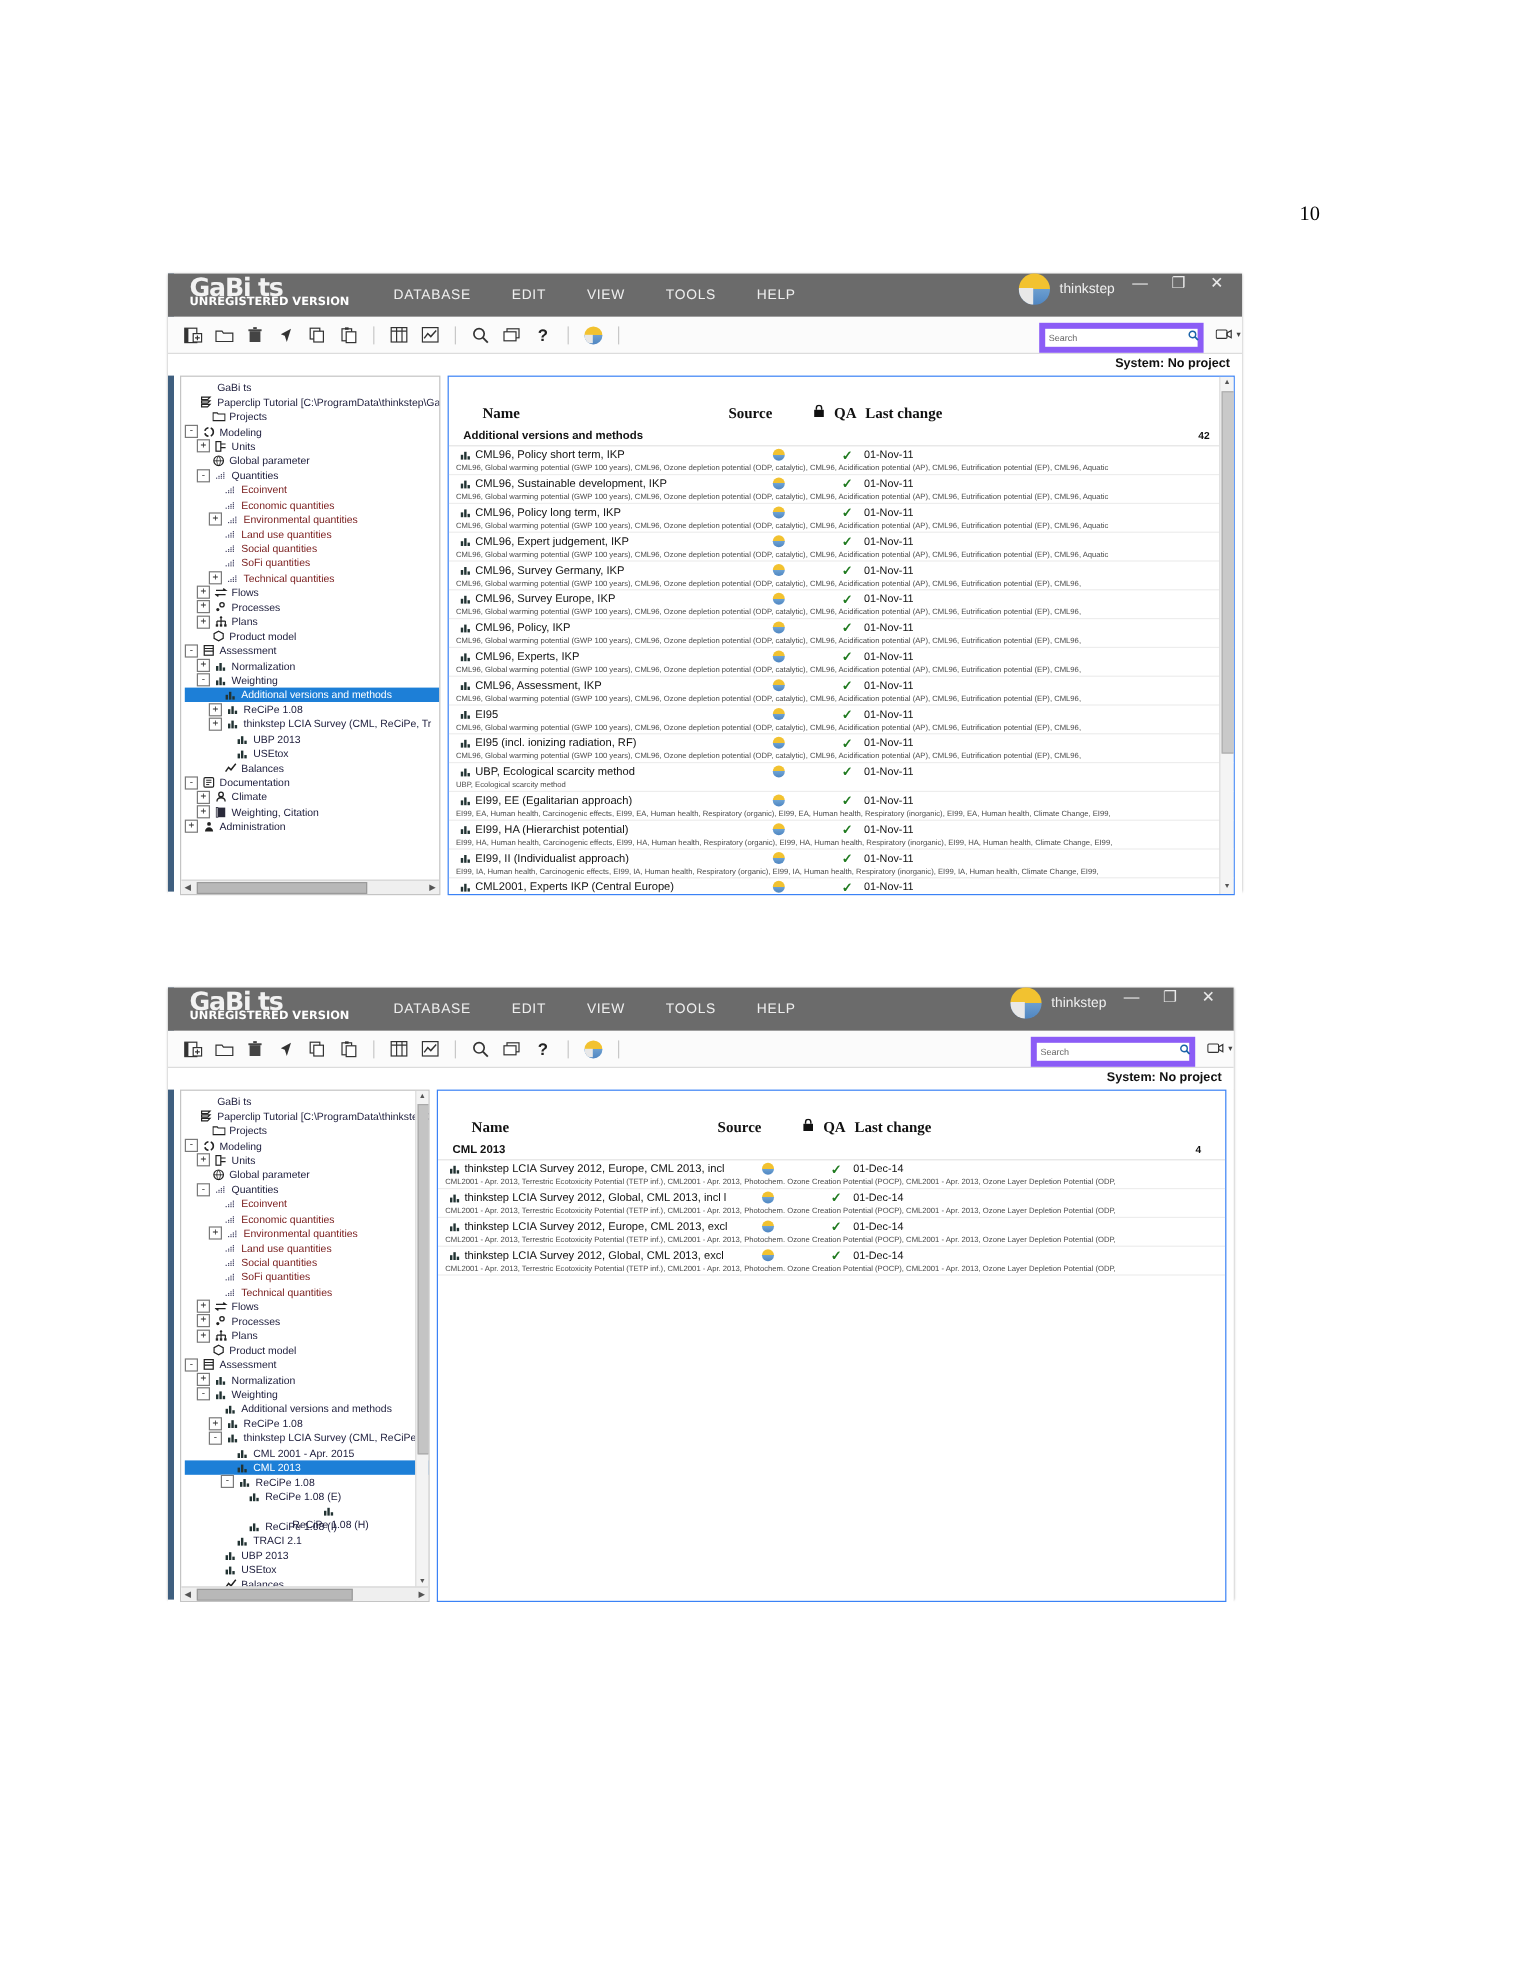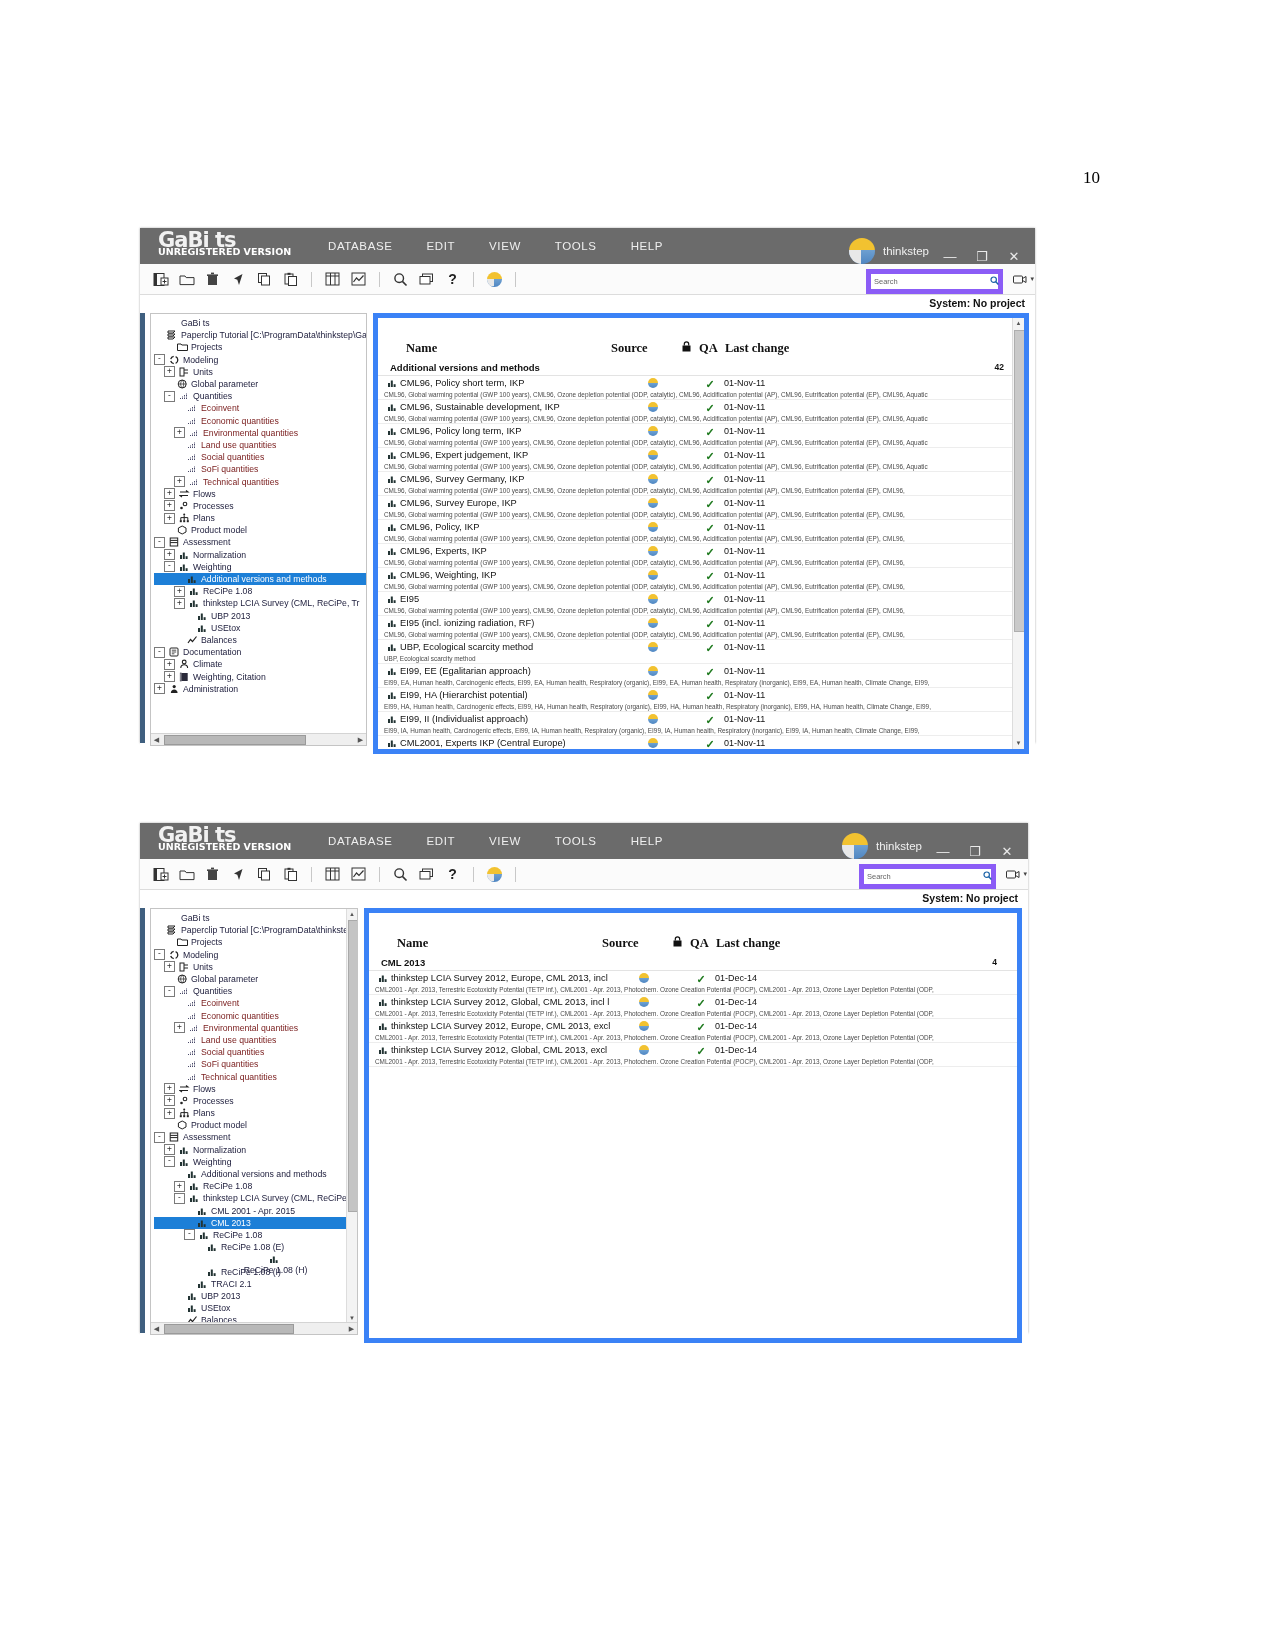--- a/index.html
+++ b/index.html
@@ -24,21 +24,21 @@
   .brand-main{
     font-family:"DejaVu Sans", sans-serif;font-size:21px;font-weight:bold;
     letter-spacing:-1px;color:#f2f2f2;line-height:20px;
   }
   .brand-sub{
     font-family:"DejaVu Sans", sans-serif;font-size:9.5px;font-weight:bold;
     letter-spacing:0px;color:#ffffff;line-height:10px;margin-top:-3px;
   }
   .menu{display:flex;align-items:center;margin-left:30px;gap:34px;}
   .menu-item{font-size:11.5px;letter-spacing:.6px;color:#efefef;cursor:default;}
-  .tb-right{position:absolute;right:10px;top:0;height:36px;display:flex;align-items:flex-end;gap:10px;}
+  .tb-right{position:absolute;right:10px;top:0;height:36px;display:flex;align-items:flex-start;gap:10px;}
   .acct{display:flex;align-items:center;gap:8px;}
   .acct-name{font-size:11.5px;color:#f0f0f0;}
   .logo-circle{
     width:26px;height:26px;border-radius:50%;
     background:linear-gradient(180deg,#f2c230 0%,#f2c230 48%,#6d9fd0 48%,#4f86c2 100%);
     position:relative;overflow:hidden;flex:none;
   }
   .logo-circle:after{
     content:"";position:absolute;left:0;top:48%;width:48%;height:52%;
     background:#e8e8e8;
@@ -92,21 +92,21 @@
   .hscroll .arrow{width:11px;text-align:center;font-size:7px;color:#555;}
   .hscroll .thumb{height:8px;background:#b8b8b8;border:1px solid #9a9a9a;}
   .vscroll{
     position:absolute;right:0;top:0;width:10px;height:100%;background:#f3f3f3;
     border-left:1px solid #ddd;
   }
   .vscroll .vthumb{position:absolute;left:1px;width:8px;background:#c4c4c4;border:1px solid #a9a9a9;}
   .vscroll .varrow{position:absolute;left:0;width:10px;height:10px;text-align:center;font-size:6px;color:#555;line-height:10px;}
 
   
-  .list-pane{position:relative;background:#fff;border:5px solid #3b82f6;margin-left:6px;flex:1;overflow:hidden;}
+  .list-pane{position:relative;background:#fff;border:1px solid #3b82f6;margin-left:6px;flex:1;overflow:hidden;}
   .list-head{
     display:flex;align-items:flex-end;height:30px;padding:8px 0 3px 0;
     font-family:"Liberation Serif", serif;font-weight:bold;font-size:12.5px;color:#111;
   }
   .col-name{padding-left:28px;flex:none;width:205px;}
   .col-source{width:62px;}
   .col-lock{width:26px;text-align:center;}
   .col-qa{width:26px;}
   .col-change{flex:1;}
   .group-row{
@@ -837,21 +837,21 @@
           </div>
           <div class="item">
             <div class="item-main">
               <span class="item-ico">
                 <svg width="11" height="10" viewBox="0 0 11 10">
                   <rect x="1" y="5" width="2" height="4" fill="#233"></rect>
                   <rect x="3.8" y="2.5" width="2" height="6.5" fill="#233"></rect>
                   <rect x="6.6" y="6.2" width="2" height="2.8" fill="#233"></rect>
                 </svg>
               </span>
-              <span class="item-name">CML96, Weighting, IKP</span>
+              <span class="item-name">CML96, Assessment, IKP</span>
               <span class="item-src">
                 <span class="dot-logo"></span>
               </span>
               <span class="item-lock"></span>
               <span class="item-qa"><span class="chk">✓</span></span>
               <span class="item-date">01-Nov-11</span>
             </div>
             <div class="item-sub">CML96, Global warming potential (GWP 100 years), CML96, Ozone depletion potential (ODP, catalytic), CML96, Acidification potential (AP), CML96, Eutrification potential (EP), CML96,</div>
           </div>
           <div class="item">

